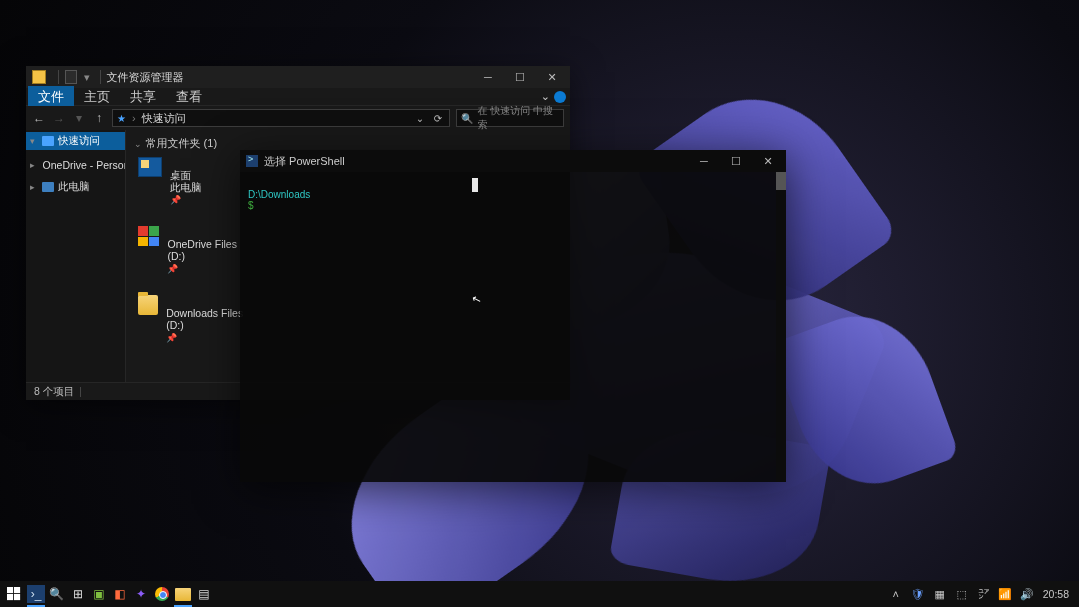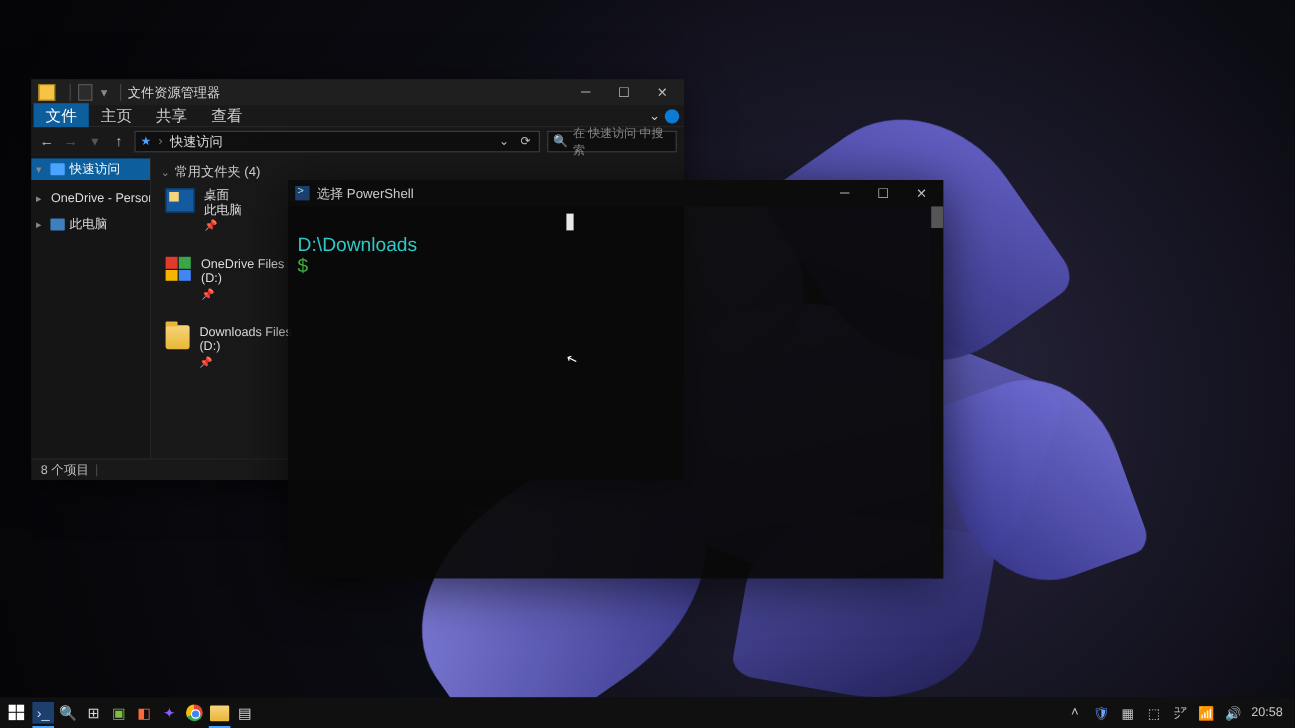--- a/index.html
+++ b/index.html
@@ -53,32 +53,32 @@
   .fitem { display:flex; align-items:flex-start; gap:8px; width:110px;}
   .fico.folder { width:24px; height:20px; background:linear-gradient(#f7d479,#e8b737); border-radius:2px; position:relative;}
   .fico.folder::before{content:"";position:absolute;left:0;top:-3px;width:10px;height:4px;background:#e8b737;border-radius:1px 1px 0 0;}
   .fico.desktop { width:24px; height:20px; background:#145a9e; border:1px solid #0d3f70; position:relative;}
   .fico.desktop::after{content:"";position:absolute;left:2px;top:2px;width:8px;height:8px;background:#f7d479;}
   .fico.prog { width:24px; height:20px; background:transparent; position:relative;}
   .fico.prog::before{content:"";position:absolute;left:0;top:0;width:10px;height:10px;background:#e23b2e;}
   .fico.prog::after{content:"";position:absolute;left:11px;top:0;width:10px;height:10px;background:#3ba54a;}
   .fico.prog .b1{position:absolute;left:0;top:11px;width:10px;height:9px;background:#f4b400;}
   .fico.prog .b2{position:absolute;left:11px;top:11px;width:10px;height:9px;background:#4285f4;}
-  .ftxt { display:flex; flex-direction:column; font-size:10.5px; line-height:12px; color:#ddd;}
+  .ftxt { display:flex; flex-direction:column; font-size:10.5px; line-height:12px; color:#ddd;margin-top:12px;}
   .fpin { color:#888; font-size:9px; margin-top:1px;}
   .ex-status { height:18px; border-top:1px solid #262626; display:flex; align-items:center; padding:0 8px; font-size:10.5px; color:#bbb;}
   .ex-status .isep{ width:1px; height:10px; background:#444; margin:0 6px;}
 
   
   .ps { position:absolute; left:240px; top:150px; width:546px; height:332px; background:rgba(8,8,8,.94); box-shadow:0 8px 40px rgba(0,0,0,.6); color:#ccc; display:flex; flex-direction:column; }
   .ps-title { height:22px; display:flex; align-items:center; padding:0 2px 0 6px; background:#0c0c0c; font-size:11px;}
   .ps-ico { width:12px; height:12px; background:#1c3f6e; margin-right:6px; position:relative;}
   .ps-ico::after{content:">";position:absolute;left:2px;top:-1px;font-size:9px;color:#aee;}
   .ps-title .winbtns{ margin-left:auto; display:flex;}
-  .ps-body { flex:1; position:relative; font-family:"Cascadia Mono",Consolas,monospace; font-size:16px; padding:6px 8px; }
+  .ps-body { flex:1; position:relative; font-family:"Cascadia Mono",Consolas,monospace; font-size:10px; padding:6px 8px; }
   .ps-line { white-space:pre; }
   .ps-path { color:#2fc8c5; }
   .ps-prompt { color:#3fae3f; }
   .ps-cursor-top { position:absolute; left:232px; top:6px; width:6px; height:14px; background:#e8e8e8;}
   .ps-scroll { position:absolute; right:0; top:22px; bottom:0; width:10px; background:#0c0c0c;}
   .ps-thumb { position:absolute; right:0; top:22px; width:10px; height:18px; background:#555;}
   .pointer { position:absolute; left:472px; top:293px; color:#fff; font-size:11px; transform:rotate(-18deg);}
 
   
   .taskbar { position:absolute; left:0; right:0; bottom:0; height:26px; background:#101010; display:flex; align-items:center; padding:0 4px; gap:3px;}
@@ -161,21 +161,21 @@
       </div>
       <div class="side-row" style="margin-top:4px">
         <span class="tw">▸</span>
           <span class="side-ico pc"></span>
         <span>此电脑</span>
       </div>
     </div>
     <div class="ex-main">
       <div class="section-hdr">
         <span class="tw">⌄</span>
-        <span>常用文件夹 (4)</span>
+        <span>常用文件夹 (1)</span>
       </div>
       <div class="items-grid">
         <div class="fitem">
           <div class="fico desktop"></div>
           <div class="ftxt">
             <span>桌面</span>
             <span>此电脑</span>
             <span class="fpin">📌</span>
           </div>
         </div>

